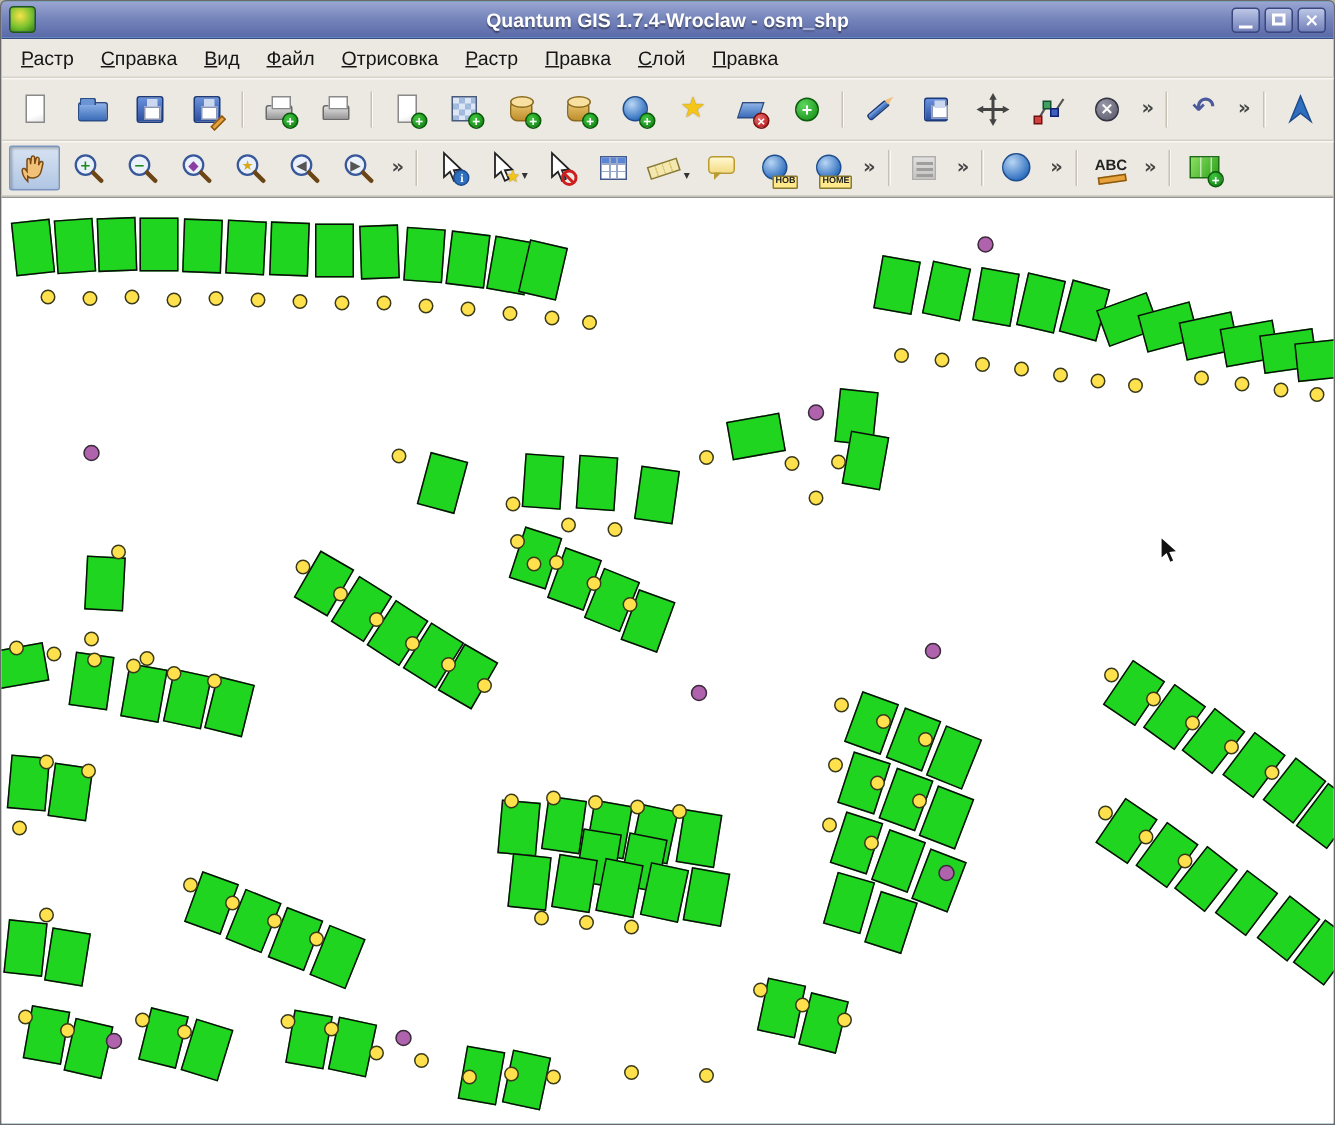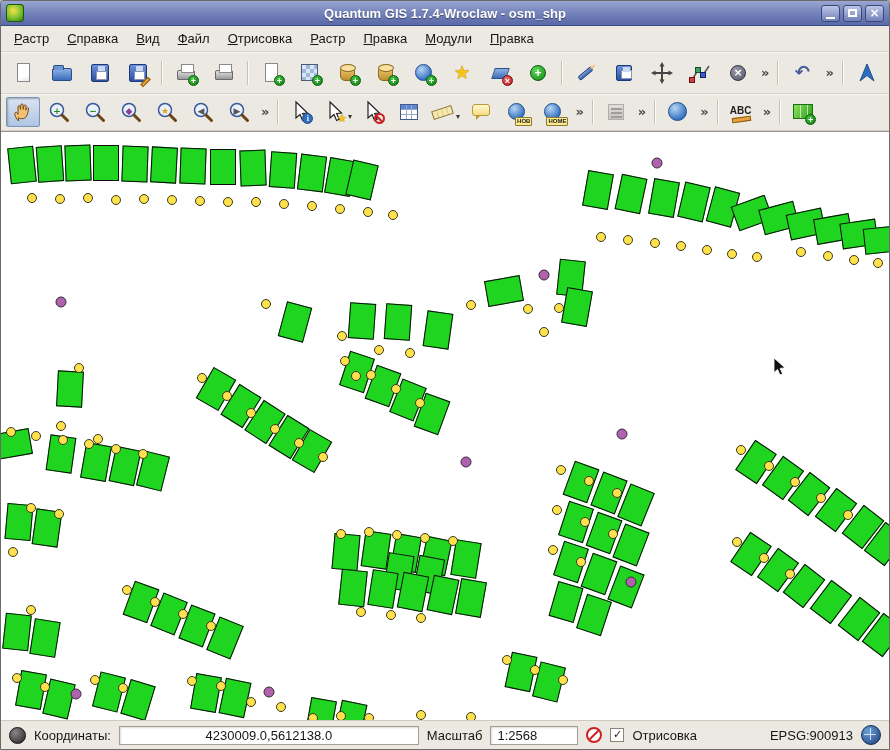--- a/index.html
+++ b/index.html
@@ -154,21 +154,21 @@
   </div>
 
   <div class="menubar" id="menubar">
       <span class="mitem">Растр</span>
       <span class="mitem">Справка</span>
       <span class="mitem">Вид</span>
       <span class="mitem">Файл</span>
       <span class="mitem">Отрисовка</span>
       <span class="mitem">Растр</span>
       <span class="mitem">Правка</span>
-      <span class="mitem">Модули</span>
+      <span class="mitem">Слой</span>
       <span class="mitem">Правка</span>
     </div>
 
   <div class="toolbar t1" id="toolbar-file">
       <button class="tbtn">
         <span class="ic">
           <span class="shp page"></span>
         </span>
       </button>
       <button class="tbtn">
@@ -633,28 +633,14 @@
       <div class="pt purple" style="left: 656px; top: 31px;"></div>
       <div class="pt purple" style="left: 60px; top: 170px;"></div>
       <div class="pt purple" style="left: 543px; top: 143px;"></div>
       <div class="pt purple" style="left: 465px; top: 330px;"></div>
       <div class="pt purple" style="left: 621px; top: 302px;"></div>
       <div class="pt purple" style="left: 630px; top: 450px;"></div>
       <div class="pt purple" style="left: 75px; top: 562px;"></div>
       <div class="pt purple" style="left: 268px; top: 560px;"></div>
     </div>
 
-  <div class="statusbar">
-    <span class="prog"></span>
-    <span>Координаты:</span>
-    <span class="field coords">4230009.0,5612138.0</span>
-    <span>Масштаб</span>
-    <span class="field scale">1:2568</span>
-    <span class="stopr"></span>
-    <span class="chk">
-        <span class="mark" id="render-mark">✓</span>
-      </span>
-    <span>Отрисовка</span>
-    <span class="crs">EPSG:900913</span>
-    <span class="crsbtn"></span>
-  </div>
 
 </div>
 
 </body></html>

